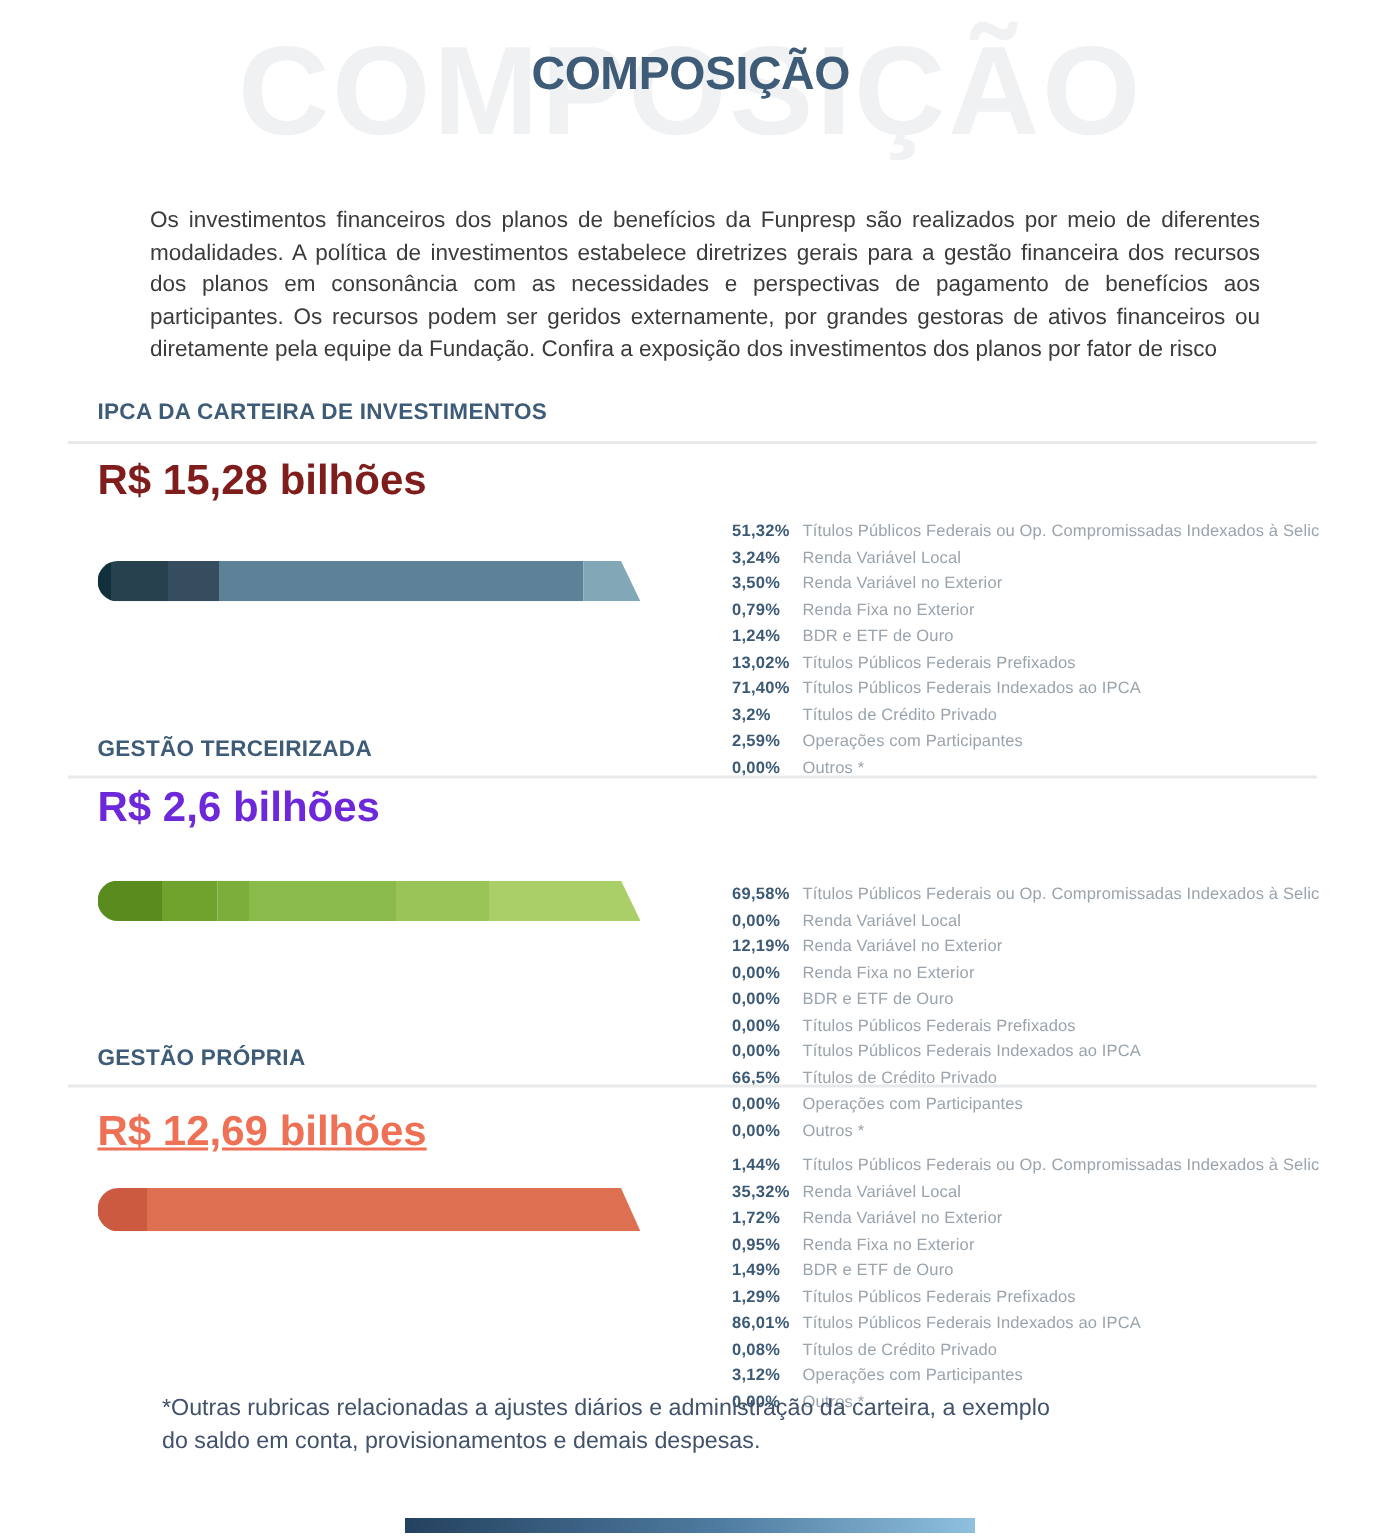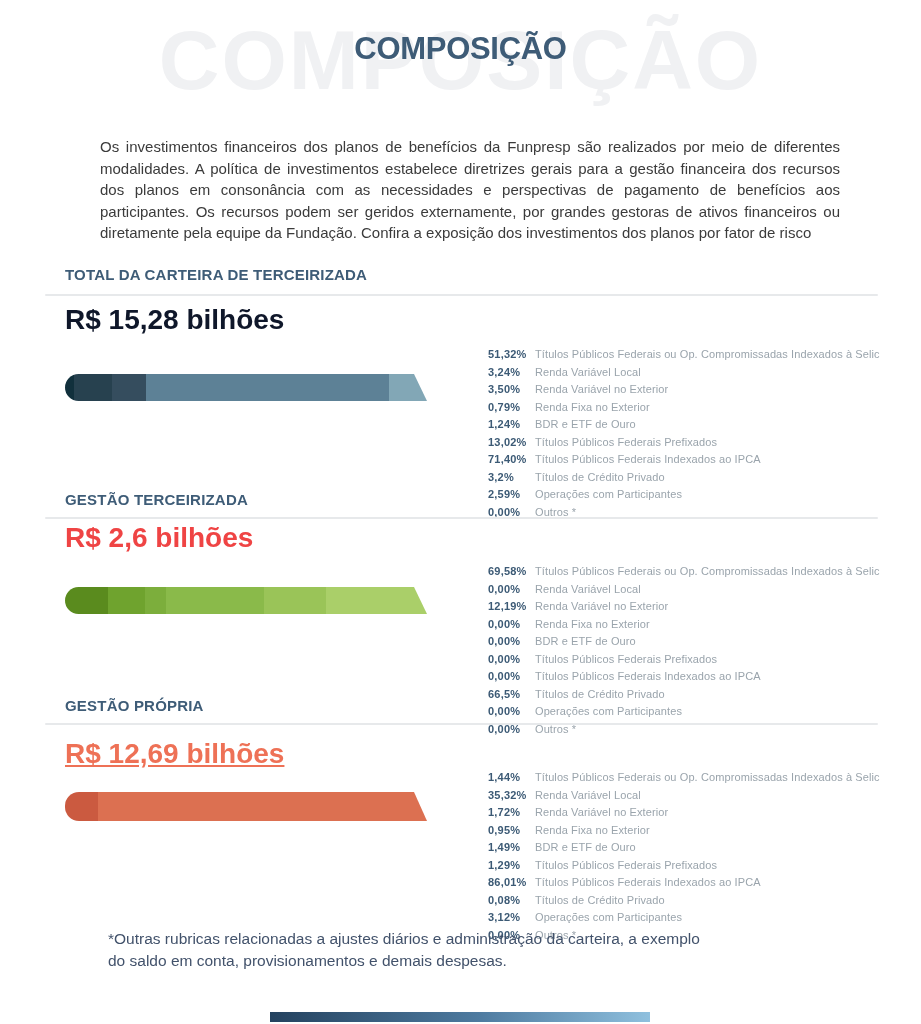--- a/index.html
+++ b/index.html
@@ -62,40 +62,40 @@
   .footer-accent{
     position:absolute;left:270px;top:1012px;width:380px;height:10px;
     background:linear-gradient(90deg,#24425f 0%,#4e7ba0 55%,#8fc0de 100%);
   }
 
   
   .s0 .sec-title{top:266px;} .s0 .divider{top:294px;} .s0 .sec-value{top:304px;}
   .s0 .stacked-bar{top:374px;} .s0 .legend{top:318px;}
 
   .s1 .sec-title{top:491px;} .s1 .divider{top:517px;} .s1 .sec-value{top:522px;}
-  .s1 .stacked-bar{top:587px;} .s1 .legend{top:535px;}
+  .s1 .stacked-bar{top:587px;} .s1 .legend{top:560px;}
 
   .s2 .sec-title{top:697px;} .s2 .divider{top:723px;} .s2 .sec-value{top:738px;}
   .s2 .stacked-bar{top:792px;height:29px;} .s2 .legend{top:741px;}
 </style>
 </head>
 <body>
 
 <div class="page">
 
   <div class="watermark">COMPOSIÇÃO</div>
 
   <h1 class="title"><span>COMPOSIÇÃO</span><br></h1>
 
   <p class="intro">Os investimentos financeiros dos planos de benefícios da Funpresp são realizados por meio de diferentes modalidades. A política de investimentos estabelece diretrizes gerais para a gestão financeira dos recursos dos planos em consonância com as necessidades e perspectivas de pagamento de benefícios aos participantes. Os recursos podem ser geridos externamente, por grandes gestoras de ativos financeiros ou diretamente pela equipe da Fundação. Confira a exposição dos investimentos dos planos por fator de risco</p>
 
   <section class="section s0">
-    <h2 class="sec-title">TOTAL DA CARTEIRA DE TERCEIRIZADA</h2>
+    <h2 class="sec-title">IPCA DA CARTEIRA DE INVESTIMENTOS</h2>
     <div class="divider"></div>
-    <div class="sec-value" style="color: #0f172a;">R$ 15,28 bilhões</div>
+    <div class="sec-value" style="color: #7f1d1d;">R$ 15,28 bilhões</div>
     <div class="stacked-bar">
         <div class="bar-seg" style="flex: 0 0 2.5%; background: rgb(17, 48, 60);"></div>
         <div class="bar-seg" style="flex: 0 0 10.5%; background: rgb(39, 65, 79);"></div>
         <div class="bar-seg" style="flex: 0 0 9.5%; background: rgb(53, 77, 94);"></div>
         <div class="bar-seg" style="flex: 0 0 67%; background: rgb(93, 129, 150);"></div>
         <div class="bar-seg" style="flex: 0 0 10.5%; background: rgb(130, 167, 182);"></div>
       </div>
     <div class="legend">
         <div class="legend-row">
     <span class="legend-pct">51,32%</span>
@@ -136,21 +136,21 @@
         <div class="legend-row">
     <span class="legend-pct">0,00%</span>
     <span class="legend-label">Outros *</span>
   </div>
       </div>
   </section>
 
   <section class="section s1">
     <h2 class="sec-title">GESTÃO TERCEIRIZADA</h2>
     <div class="divider"></div>
-    <div class="sec-value" style="color: #ef4444;">R$ 2,6 bilhões</div>
+    <div class="sec-value" style="color: #6d28d9;">R$ 2,6 bilhões</div>
     <div class="stacked-bar">
         <div class="bar-seg" style="flex: 0 0 12%; background: rgb(90, 139, 30);"></div>
         <div class="bar-seg" style="flex: 0 0 10%; background: rgb(111, 163, 46);"></div>
         <div class="bar-seg" style="flex: 0 0 6%; background: rgb(124, 174, 60);"></div>
         <div class="bar-seg" style="flex: 0 0 27%; background: rgb(138, 186, 74);"></div>
         <div class="bar-seg" style="flex: 0 0 17%; background: rgb(154, 196, 88);"></div>
         <div class="bar-seg" style="flex: 0 0 28%; background: rgb(170, 207, 105);"></div>
       </div>
     <div class="legend">
         <div class="legend-row">

